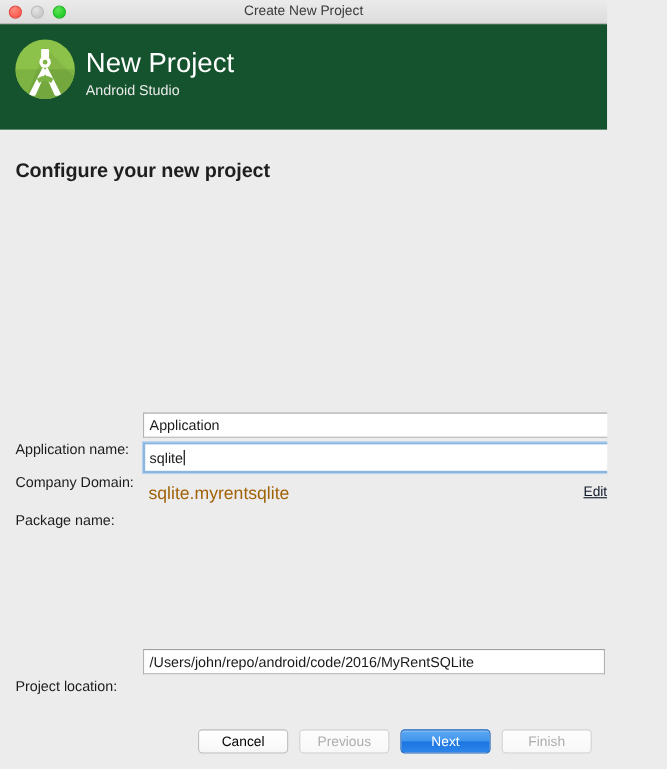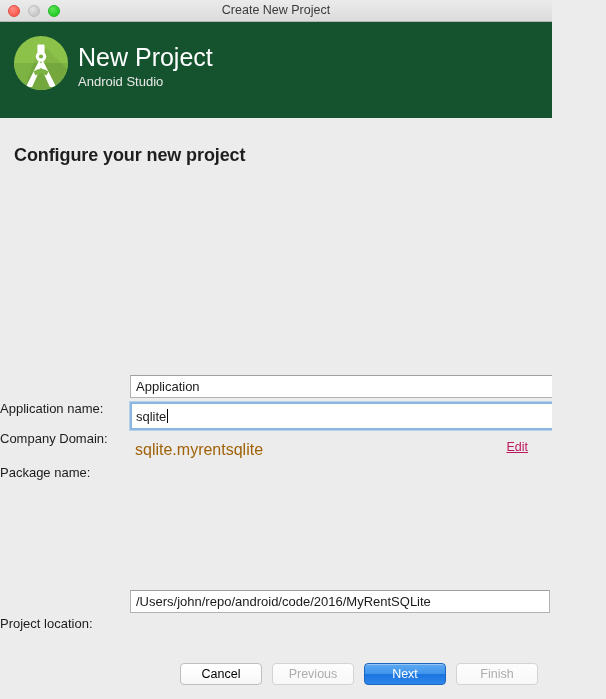--- a/index.html
+++ b/index.html
@@ -118,20 +118,21 @@
     display: flex;
     align-items: center;
   }
   .row-appname   { top: 256px; }
   .row-domain    { top: 286px; }
   .row-package   { top: 320px; }
   .row-location  { top: 471px; }
 
   .field-label {
     width: 130px;
+    padding-left: 14px;
     box-sizing: border-box;
     font-size: 13px;
     color: #1c1c1c;
     text-align: left;
     white-space: nowrap;
     margin-top: 44px;
   }
 
   .text-input {
     height: 23px;
@@ -165,24 +166,24 @@
   }
 
   .readonly-value {
     font-size: 16px;
     color: #a16207;
     padding-left: 5px;
   }
 
   .edit-link {
     position: absolute;
-    right: 24px;
+    right: 0;
     top: 322px;
     font-size: 12.5px;
-    color: #be185d;
+    color: #0f172a;
     text-decoration: underline;
     cursor: pointer;
   }
 
   .loc-input { width: 420px; }
 
   .browse-btn {
     width: 22px;
     height: 23px;
     margin-left: 6px;

